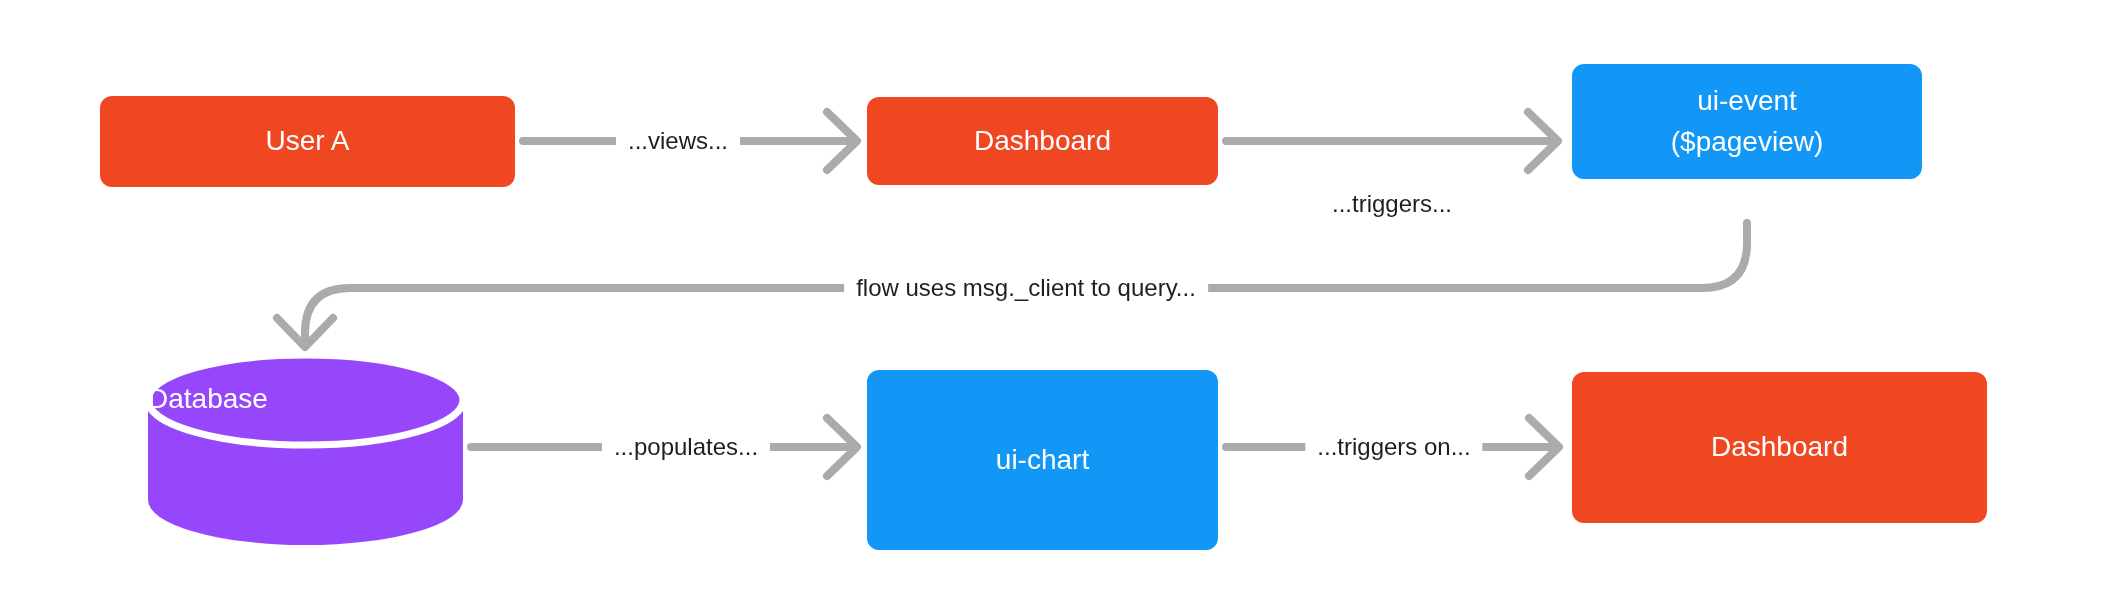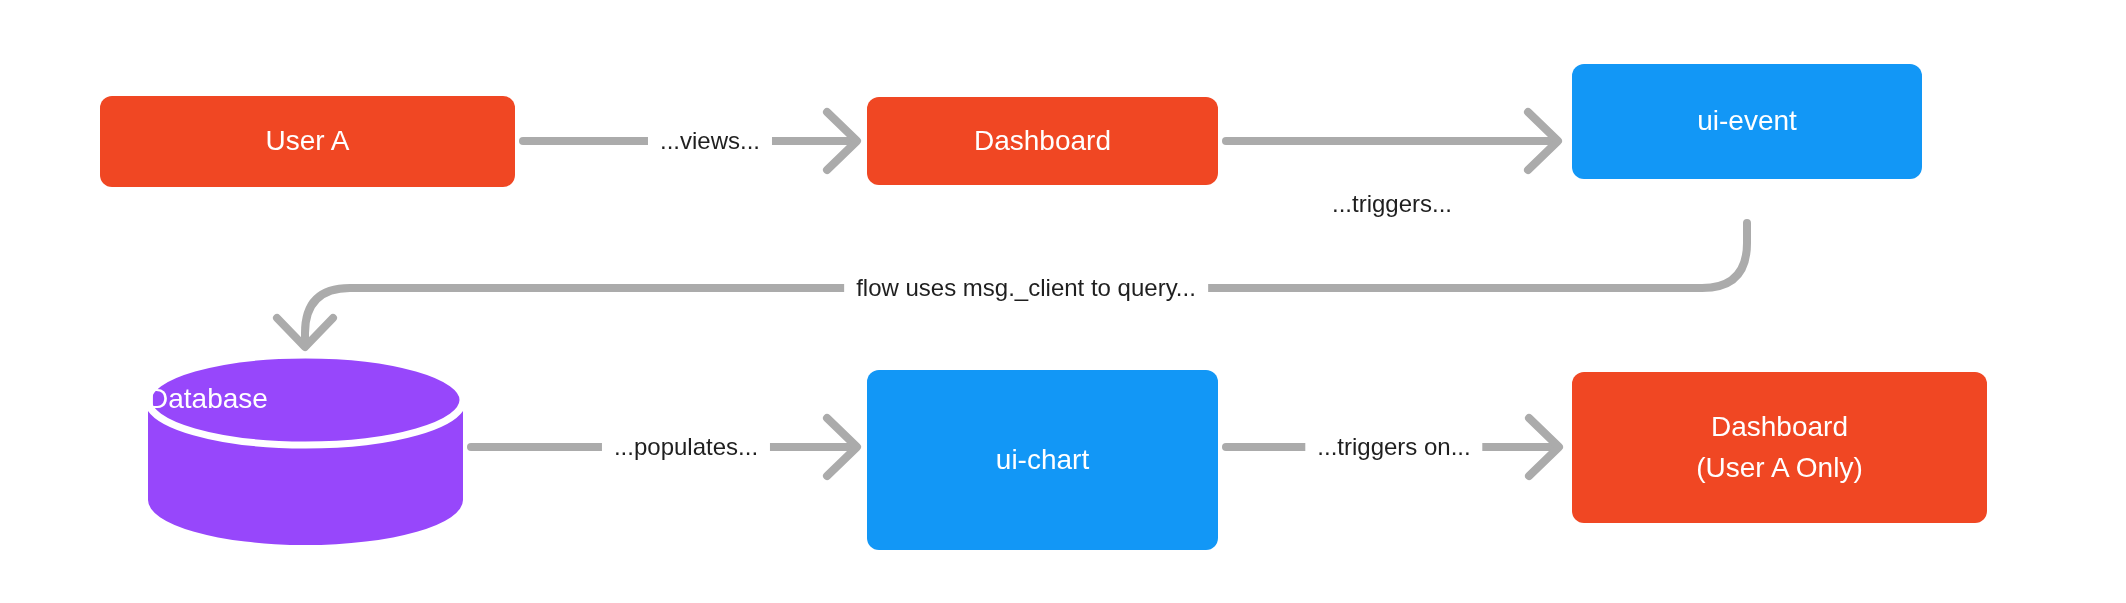--- a/index.html
+++ b/index.html
@@ -86,38 +86,38 @@
   <div class="node orange" style="left:100px; top:96px; width:415px; height:91px;">
     <span>User A</span>
   </div>
 
   <div class="node orange" style="left:867px; top:97px; width:351px; height:88px;">
     <span>Dashboard</span>
   </div>
 
   <div class="node blue" style="left:1572px; top:64px; width:350px; height:115px;">
     <span>ui-event</span>
+    <span>($pageview)</span>
   </div>
 
   <div class="cylinder-wrap">
     <svg width="315" height="196" viewBox="0 0 315 196" xmlns="http://www.w3.org/2000/svg">
       <path d="M 0 45 V 145 A 157.5 45 0 0 0 315 145 V 45 A 157.5 45 0 0 1 0 45 Z" fill="#9747fb"></path>
       <ellipse cx="157.5" cy="45" rx="157.5" ry="45" fill="#9747fb" stroke="#ffffff" stroke-width="7"></ellipse>
     </svg>
     <div class="cylinder-label">Database</div>
   </div>
 
   <div class="node blue" style="left:867px; top:370px; width:351px; height:180px;">
     <span>ui-chart</span>
   </div>
 
   <div class="node orange" style="left:1572px; top:372px; width:415px; height:151px;">
     <span>Dashboard</span>
-    <span>(User A Only)</span>
   </div>
 
-  <div class="edge-label" style="left:710px; top:141px;">...views...</div>
+  <div class="edge-label" style="left:678px; top:141px;">...views...</div>
   <div class="edge-label" style="left:1392px; top:156px;margin-top:48px;">...triggers...</div>
   <div class="edge-label" style="left:1026px; top:288px;">flow uses msg._client to query...</div>
   <div class="edge-label" style="left:686px; top:447px;text-align:center;">...populates...</div>
   <div class="edge-label" style="left:1394px; top:447px;">...triggers on...</div>
 
 </div>
 
 </body></html>

